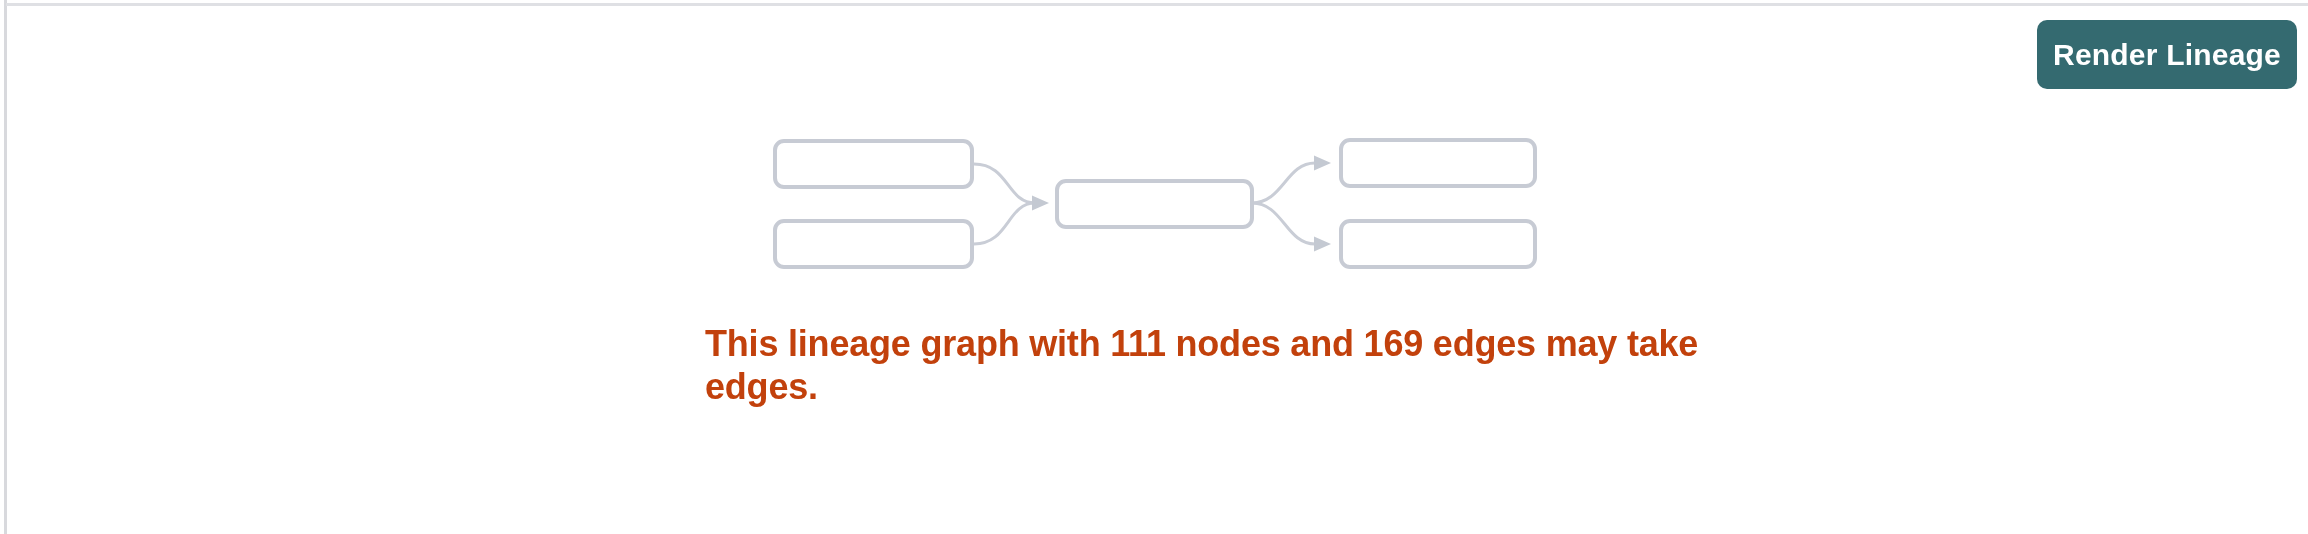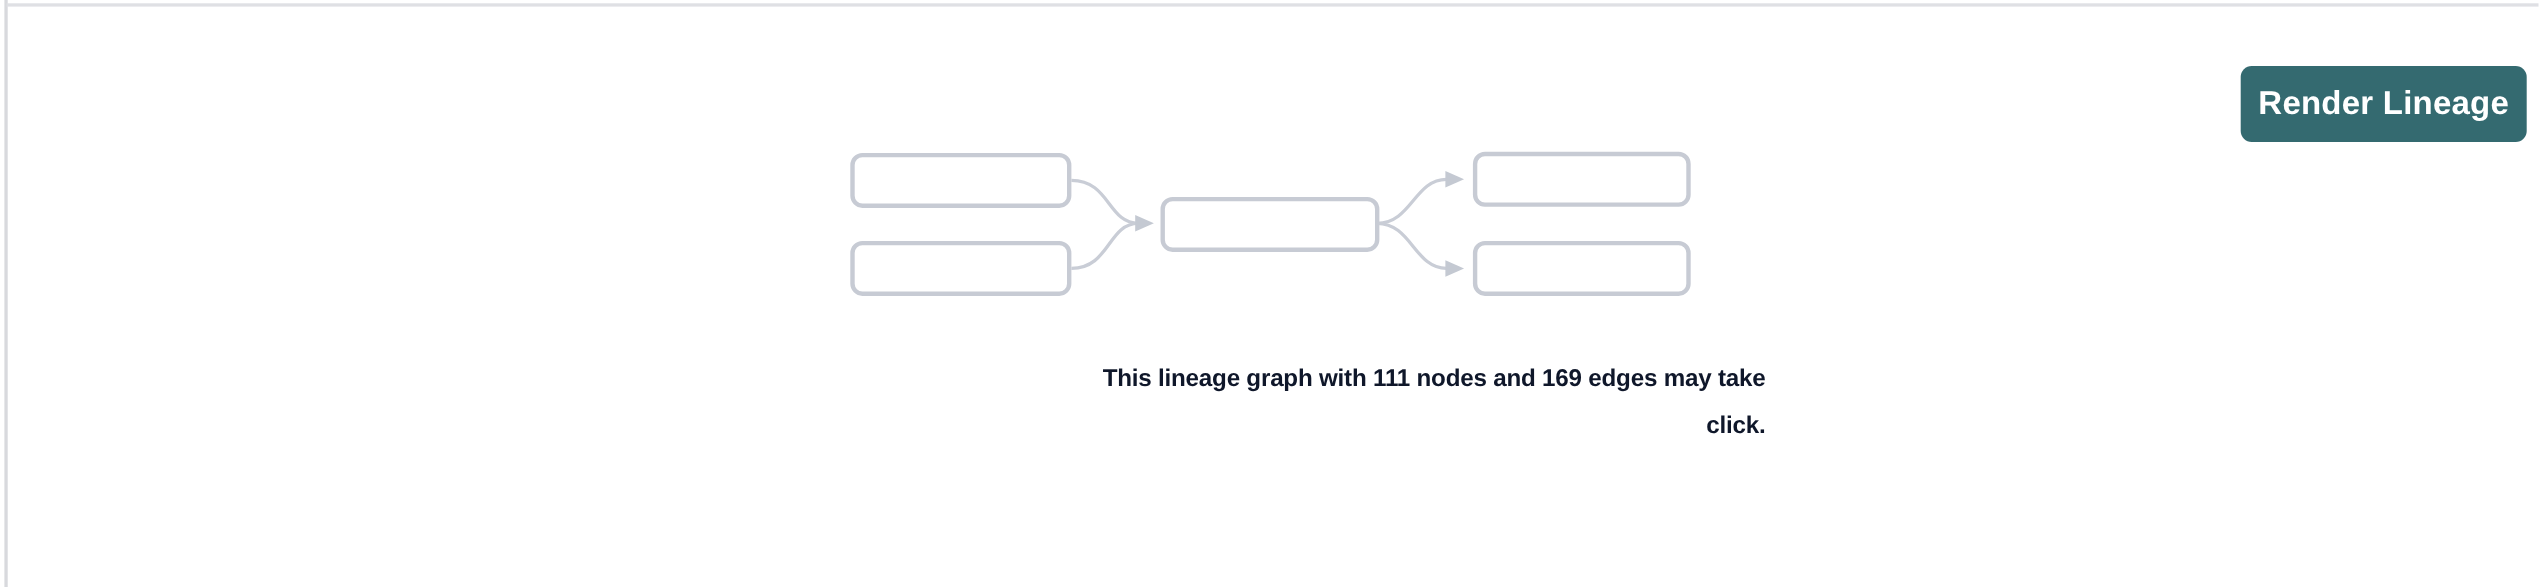--- a/index.html
+++ b/index.html
@@ -32,34 +32,33 @@
     border: none;
     border-radius: 10px;
     font-family: "Liberation Sans", sans-serif;
     font-size: 30px;
     font-weight: 700;
     letter-spacing: 0.2px;
     cursor: pointer;
     display: flex;
     align-items: center;
     justify-content: center;
-    margin-top: 40px;
   }
   .graph-wrap {
     position: absolute;
     left: 765px; top: 130px;
     width: 780px; height: 148px;
   }
   .message {
     position: absolute;
     left: 705px; top: 322px;
     width: 900px;
-    text-align: right;
-    color: #0f172a;
-    font-size: 22px;
+    text-align: left;
+    color: #c2410c;
+    font-size: 36px;
     font-weight: 700;
     line-height: 43px;
     letter-spacing: -0.2px;
   }
   .message .msg-line { white-space: nowrap; }
 </style>
 </head>
 <body>
 
 <div class="page">
@@ -91,16 +90,16 @@
         <rect x="10" y="91" width="197" height="46" rx="9"></rect>
         <rect x="292" y="51" width="195" height="46" rx="9"></rect>
         <rect x="576" y="10" width="194" height="46" rx="9"></rect>
         <rect x="576" y="91" width="194" height="46" rx="9"></rect>
       </g>
     </svg>
   </div>
 
   <div class="message">
     <div class="msg-line">This lineage graph with 111 nodes and 169 edges may take</div>
-    <div class="msg-line">click.</div>
+    <div class="msg-line">edges.</div>
   </div>
 
 </div>
 
 </body></html>

